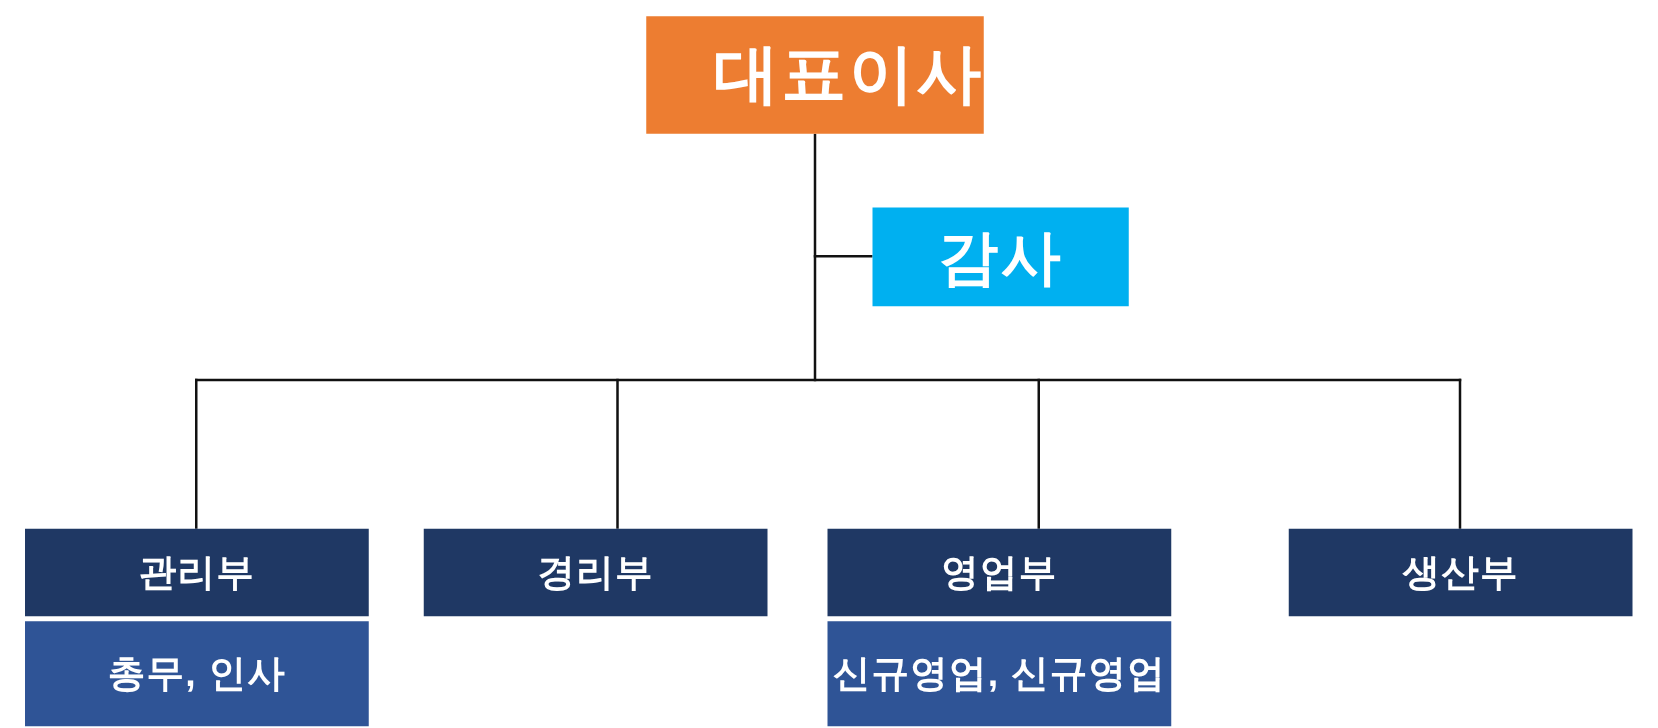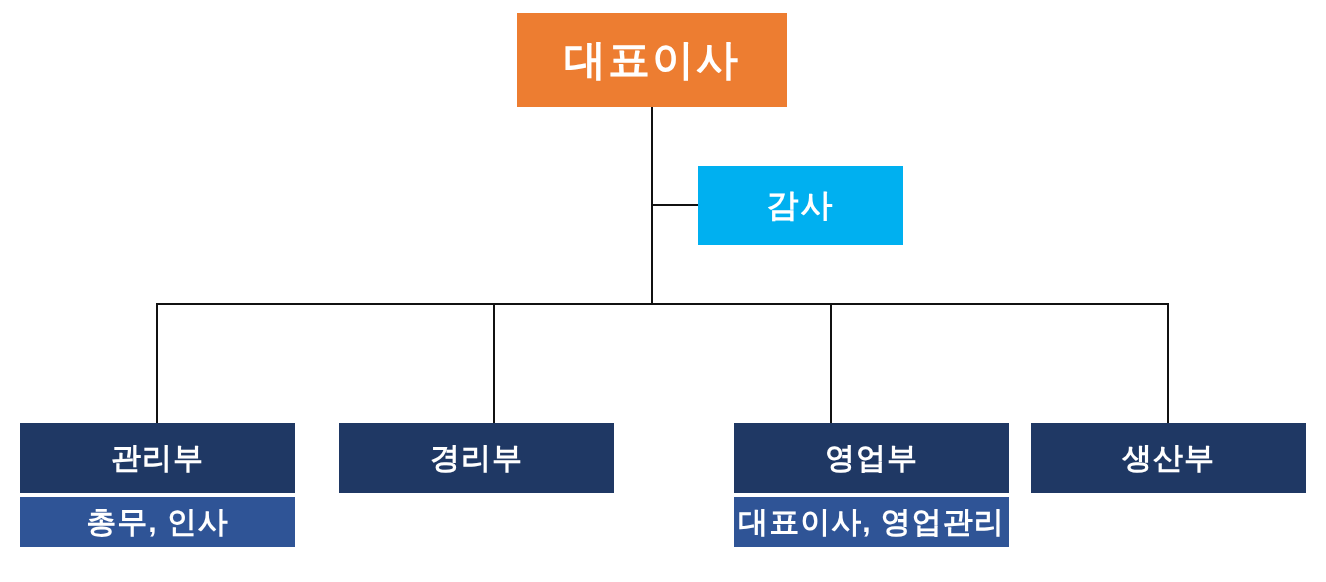--- a/index.html
+++ b/index.html
@@ -24,29 +24,30 @@
     font-weight: 700;
     text-align: center;
     letter-spacing: 2px;
   }
   .ceo-node {
     left: 517px;
     top: 13px;
     width: 270px;
     height: 94px;
     background: #ED7D31;
-    font-size: 42px;
+    font-size: 52px;
+    justify-content: flex-end;
   }
   .auditor-node {
     left: 698px;
     top: 166px;
     width: 205px;
     height: 79px;
     background: #00B0F0;
-    font-size: 32px;
+    font-size: 48px;
   }
   .line {
     position: absolute;
     background: #111111;
   }
   .dept {
     position: absolute;
     top: 423px;
     width: 275px;
   }
@@ -56,34 +57,34 @@
     display: flex;
     align-items: center;
     justify-content: center;
     color: #ffffff;
     font-weight: 700;
     font-size: 30px;
     letter-spacing: 1px;
     margin-bottom: 4px;
   }
   .dept-body {
-    height: 50px;
+    height: 84px;
     background: #2F5496;
     display: flex;
     align-items: center;
     justify-content: center;
     color: #ffffff;
     font-weight: 700;
     font-size: 30px;
     letter-spacing: 1px;
     white-space: nowrap;
   }
   .dept-1 { left: 20px; }
   .dept-2 { left: 339px; }
-  .dept-3 { left: 734px; }
+  .dept-3 { left: 662px; }
   .dept-4 { left: 1031px; text-align: right; }
 </style>
 </head>
 <body>
 
 <div class="stage">
 
   <div class="line" style="left:651px; top:107px; width:2px; height:198px;"></div>
   <div class="line" style="left:651px; top:204px; width:47px; height:2px;"></div>
   <div class="line" style="left:156px; top:303px; width:1013px; height:2px;"></div>
@@ -104,20 +105,20 @@
     <div class="dept-header">관리부</div>
     <div class="dept-body">총무, 인사</div>
   </div>
 
   <div class="dept dept-2">
     <div class="dept-header">경리부</div>
   </div>
 
   <div class="dept dept-3">
     <div class="dept-header">영업부</div>
-    <div class="dept-body">대표이사, 영업관리</div>
+    <div class="dept-body">신규영업, 신규영업</div>
   </div>
 
   <div class="dept dept-4">
     <div class="dept-header">생산부</div>
   </div>
 
 </div>
 
 </body></html>

